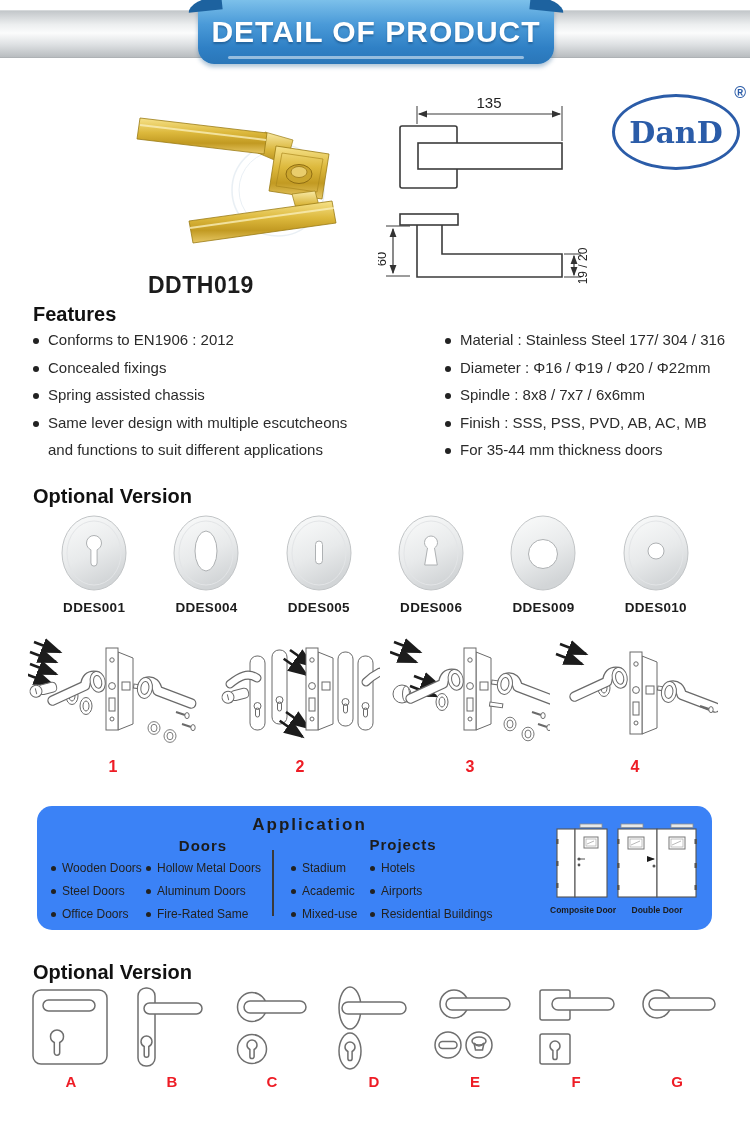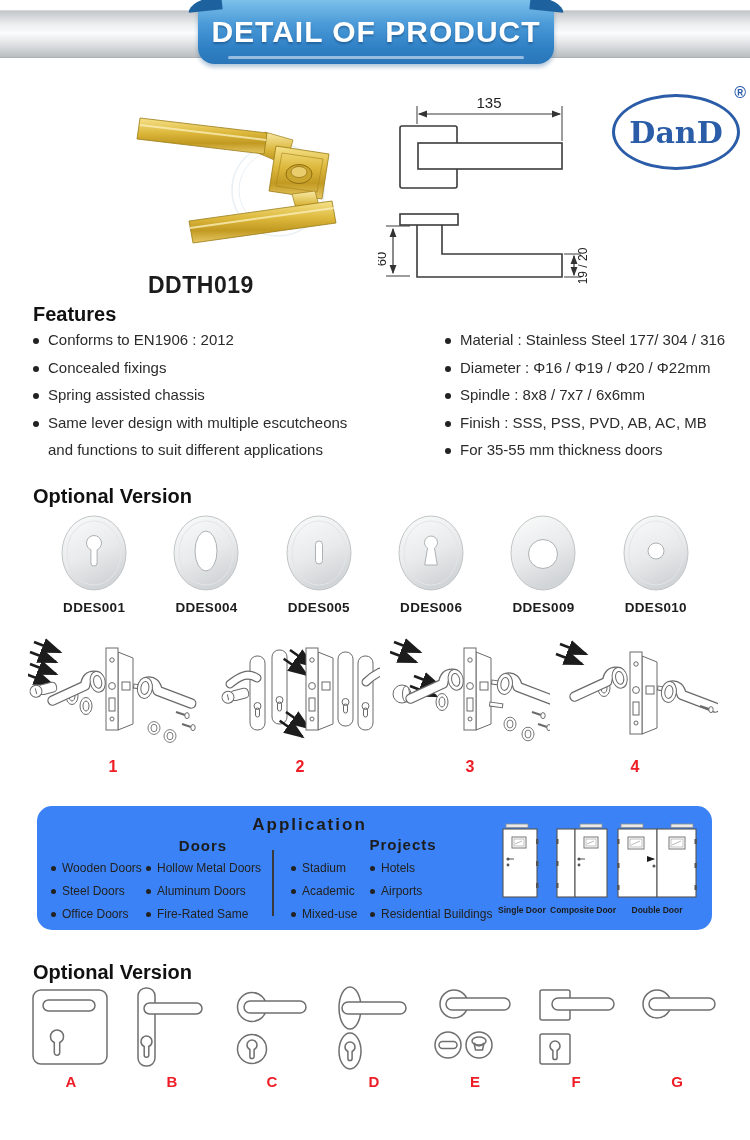--- a/index.html
+++ b/index.html
@@ -224,21 +224,21 @@
     <div class="feat-row">
         <span class="dot"></span>
         <span>Spindle : 8x8 / 7x7 / 6x6mm</span>
       </div>
     <div class="feat-row">
         <span class="dot"></span>
         <span>Finish : SSS, PSS, PVD, AB, AC, MB</span>
       </div>
     <div class="feat-row">
         <span class="dot"></span>
-        <span>For 35-55 mm thickness doors</span>
+        <span>For 35-44 mm thickness doors</span>
       </div>
   </div>
 
   <div class="h1" style="left:33px;top:485px">Optional Version</div>
   <div class="esc-row">
     <div class="esc-cell">
       <svg width="80" height="84" viewBox="0 0 80 84" style="margin:0 auto">
         <ellipse cx="40" cy="41" rx="32" ry="37" fill="url(#rosegrad)" stroke="#c2c5c7"></ellipse>
         <ellipse cx="40" cy="41" rx="27" ry="32" fill="none" stroke="#e3e5e7"></ellipse>
         <path d="M40 23.5 a7.5 7.5 0 0 1 7.5 7.5 c0 3 -1.8 5.6 -4.4 6.8 l0 13.2 a3.1 3.1 0 0 1 -6.2 0 l0 -13.2 c-2.6 -1.2 -4.4 -3.8 -4.4 -6.8 a7.5 7.5 0 0 1 7.5 -7.5 Z" fill="#fff" stroke="#aeb1b3"></path>
@@ -402,36 +402,20 @@
       </div>
     <div class="app-item" style="left:333px;top:78px">
         <span class="dot"></span>
         <span>Airports</span>
       </div>
     <div class="app-item" style="left:333px;top:101px">
         <span class="dot"></span>
         <span>Residential Buildings</span>
       </div>
 
-    <div class="door-fig" style="left:461px;top:17px">
-      <svg width="40" height="80" viewBox="0 0 40 80" style="margin:0 auto">
-        <rect x="4" y="1" width="22" height="3.5" fill="#e7e9ea" stroke="#8a8d8f" stroke-width="0.8"></rect>
-        <rect x="1" y="6" width="34" height="68" fill="#fff" stroke="#555" stroke-width="1.1"></rect>
-        <rect x="10" y="14" width="14" height="11" fill="#fff" stroke="#777" stroke-width="1"></rect>
-        <rect x="12" y="16" width="10" height="7" fill="none" stroke="#aaa" stroke-width="0.7"></rect>
-        <line x1="13" y1="21" x2="20" y2="18" stroke="#999" stroke-width="0.7"></line>
-        <circle cx="6" cy="36" r="1.6" fill="#555"></circle>
-          <circle cx="6" cy="42" r="1.4" fill="#555"></circle>
-        <line x1="6" y1="36" x2="12" y2="36" stroke="#555" stroke-width="1"></line>
-        <rect x="34" y="16" width="2.5" height="5" fill="#555"></rect>
-          <rect x="34" y="38" width="2.5" height="5" fill="#555"></rect>
-          <rect x="34" y="60" width="2.5" height="5" fill="#555"></rect>
-      </svg>
-      <div class="door-label">Single Door</div>
-    </div>
     <div class="door-fig" style="left:513px;top:17px">
       <svg width="54" height="80" viewBox="0 0 54 80" style="margin:0 auto">
         <rect x="24" y="1" width="22" height="3.5" fill="#e7e9ea" stroke="#8a8d8f" stroke-width="0.8"></rect>
         <rect x="1" y="6" width="18" height="68" fill="#fff" stroke="#555" stroke-width="1.1"></rect>
         <rect x="19" y="6" width="32" height="68" fill="#fff" stroke="#555" stroke-width="1.1"></rect>
         <rect x="28" y="14" width="14" height="11" fill="#fff" stroke="#777" stroke-width="1"></rect>
         <rect x="30" y="16" width="10" height="7" fill="none" stroke="#aaa" stroke-width="0.7"></rect>
         <line x1="31" y1="21" x2="38" y2="18" stroke="#999" stroke-width="0.7"></line>
         <circle cx="23" cy="36" r="1.6" fill="#555"></circle>
           <circle cx="23" cy="42" r="1.4" fill="#555"></circle>

